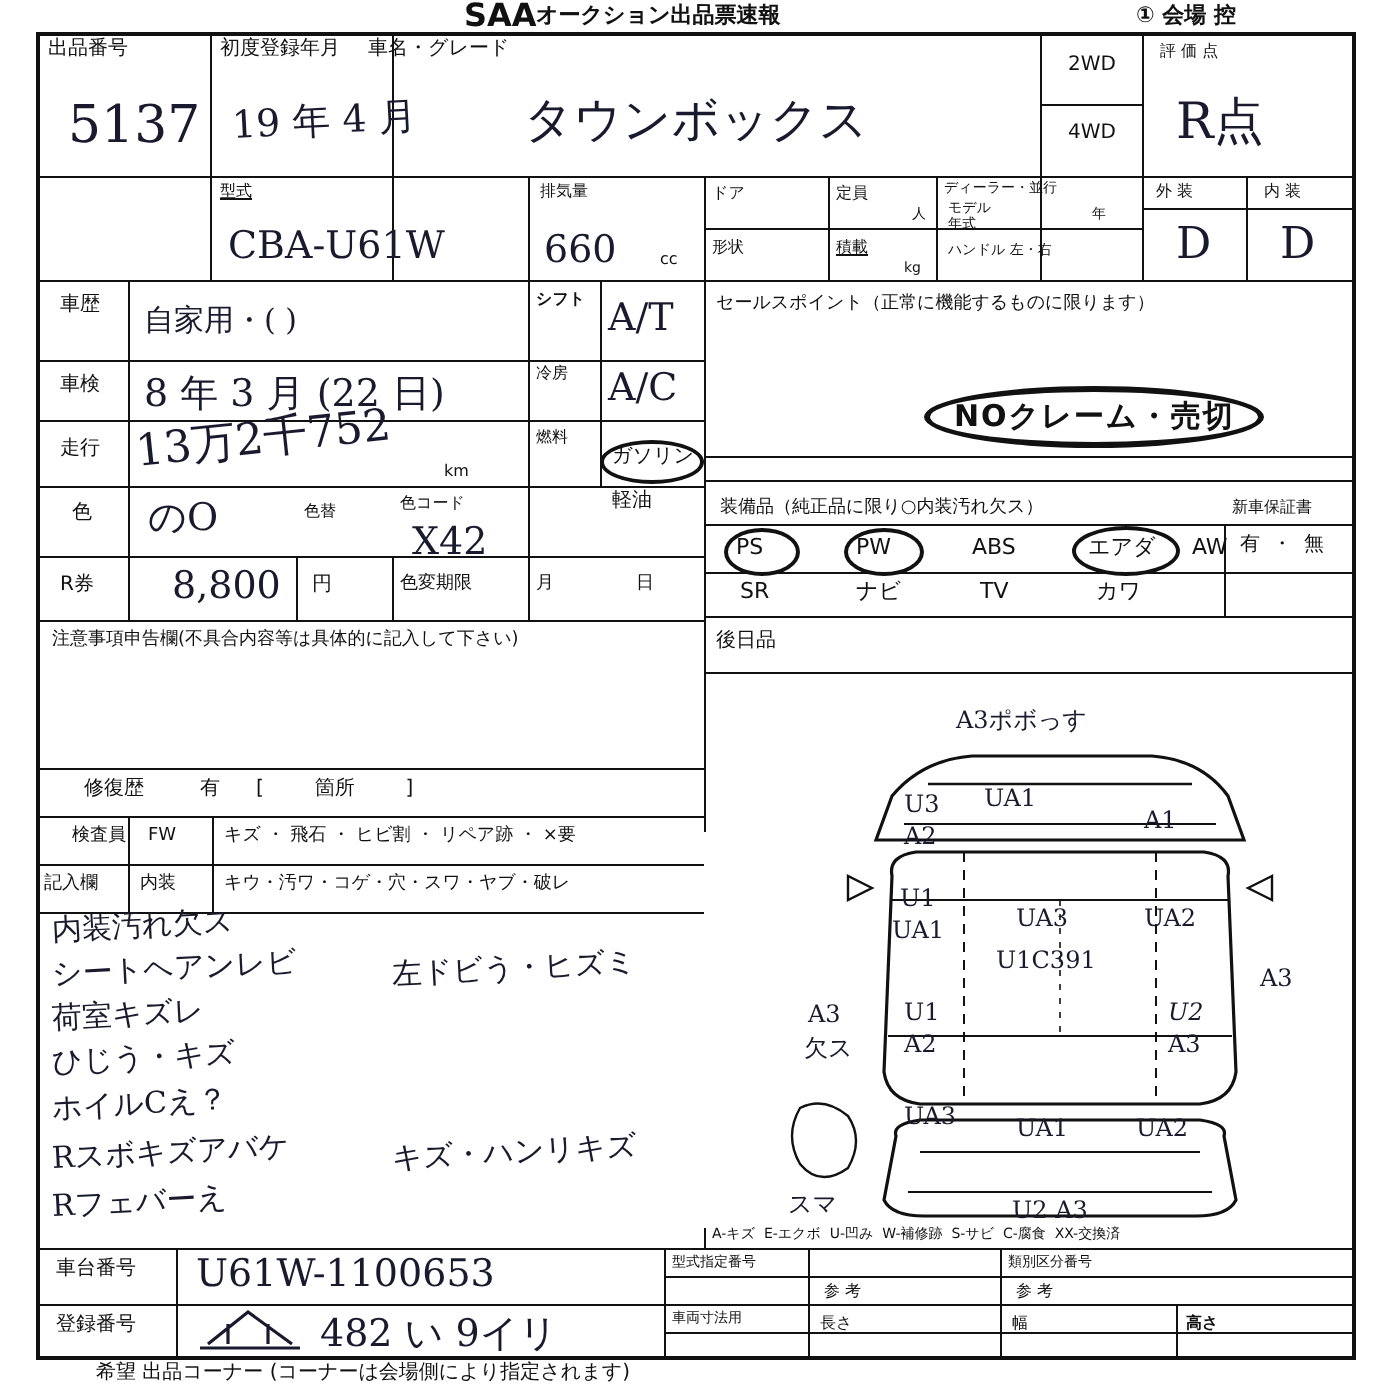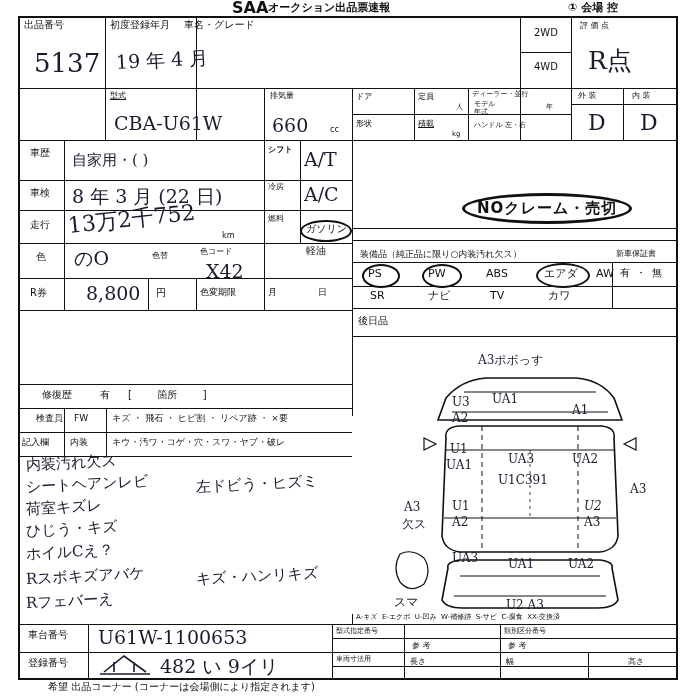--- a/index.html
+++ b/index.html
@@ -50,20 +50,21 @@
   <div class="ln v" style="left:571px;top:16px;height:124px;"></div>
   <div class="ln v" style="left:623px;top:88px;height:52px;"></div>
   <div class="ln h" style="left:520px;top:52px;width:51px;"></div>
   <div class="ln h" style="left:571px;top:104px;width:105px;"></div>
 
   <div class="t t10" style="left:24px;top:20px;">出品番号</div>
   <div class="hw big" style="left:34px;top:48px;">5137</div>
   <div class="t t10" style="left:110px;top:20px;">初度登録年月</div>
   <div class="hw mid rot3" style="left:116px;top:50px;">19 年 4 月</div>
   <div class="t t10" style="left:184px;top:20px;">車名・グレード</div>
+  <div class="hw" style="left:262px;top:44px;font-size:24px;">タウンボックス</div>
   <div class="t t10" style="left:534px;top:28px;">2WD</div>
   <div class="t t10" style="left:534px;top:62px;">4WD</div>
   <div class="t t8" style="left:580px;top:22px;">評 価 点</div>
   <div class="hw" style="left:588px;top:44px;font-size:25px;">R点</div>
 
   <div class="ln v" style="left:264px;top:88px;height:52px;"></div>
   <div class="ln v" style="left:352px;top:88px;height:52px;"></div>
   <div class="ln v" style="left:414px;top:88px;height:52px;"></div>
   <div class="ln v" style="left:468px;top:88px;height:52px;"></div>
   <div class="ln h" style="left:352px;top:114px;width:219px;"></div>
@@ -130,33 +131,35 @@
   <div class="t t8" style="left:200px;top:248px;">色コード</div>
   <div class="hw mid" style="left:206px;top:260px;">X42</div>
 
   <div class="t t10" style="left:30px;top:288px;">R券</div>
   <div class="hw mid" style="left:86px;top:282px;">8,800</div>
   <div class="t t10" style="left:156px;top:288px;">円</div>
   <div class="t t9" style="left:200px;top:288px;font-size:9px;">色変期限</div>
   <div class="t t9" style="left:268px;top:288px;font-size:9px;">月</div>
   <div class="t t9" style="left:318px;top:288px;font-size:9px;">日</div>
 
+  <div class="t t9" style="left:26px;top:316px;font-size:9px;">注意事項申告欄(不具合内容等は具体的に記入して下さい)</div>
 
   <div class="t t10" style="left:42px;top:390px;">修復歴</div>
   <div class="t t10" style="left:100px;top:390px;">有</div>
   <div class="t t10" style="left:128px;top:390px;">[        箇所        ]</div>
 
   <div class="ln h" style="left:352px;top:228px;width:324px;"></div>
   <div class="ln h" style="left:352px;top:240px;width:324px;"></div>
   <div class="ln h" style="left:352px;top:262px;width:324px;"></div>
   <div class="ln h" style="left:352px;top:286px;width:324px;"></div>
   <div class="ln h" style="left:352px;top:308px;width:324px;"></div>
   <div class="ln h" style="left:352px;top:336px;width:324px;"></div>
   <div class="ln v" style="left:612px;top:262px;height:46px;"></div>
 
+  <div class="t t9" style="left:358px;top:148px;font-size:9px;">セールスポイント（正常に機能するものに限ります）</div>
   <div class="noclaim" style="left:462px;top:193px;">NOクレーム・売切</div>
 
   <div class="t t9" style="left:360px;top:250px;font-size:9px;">装備品（純正品に限り○内装汚れ欠ス）</div>
   <div class="t t8" style="left:616px;top:250px;">新車保証書</div>
 
   <div class="t t11" style="left:368px;top:268px;">PS</div>
   <div class="ell" style="left:362px;top:264px;width:34px;height:20px;"></div>
   <div class="t t11" style="left:428px;top:268px;">PW</div>
   <div class="ell" style="left:422px;top:264px;width:36px;height:20px;"></div>
   <div class="t t11" style="left:486px;top:268px;">ABS</div>
@@ -267,17 +270,17 @@
     <path d="M6,20 L26,4 L48,20 M16,20 L16,10 M36,20 L36,10 M2,22 L52,22" fill="none" stroke="#1a1a2e" stroke-width="1.6"></path>
   </svg>
 
   <div class="t t7" style="left:336px;top:628px;">型式指定番号</div>
   <div class="t t7" style="left:504px;top:628px;">類別区分番号</div>
   <div class="t t8" style="left:412px;top:642px;">参 考</div>
   <div class="t t8" style="left:508px;top:642px;">参 考</div>
   <div class="t t7" style="left:336px;top:656px;">車両寸法用</div>
   <div class="t t8" style="left:410px;top:658px;">長さ</div>
   <div class="t t8" style="left:506px;top:658px;">幅</div>
-  <div class="t t8" style="left:628px;top:658px;">高さ</div>
+  <div class="t t8" style="left:593px;top:658px;font-weight:bold;">高さ</div>
 
   <div class="t t10" style="left:48px;top:682px;">希望 出品コーナー (コーナーは会場側により指定されます)</div>
 
 </div>
 
 </body></html>

